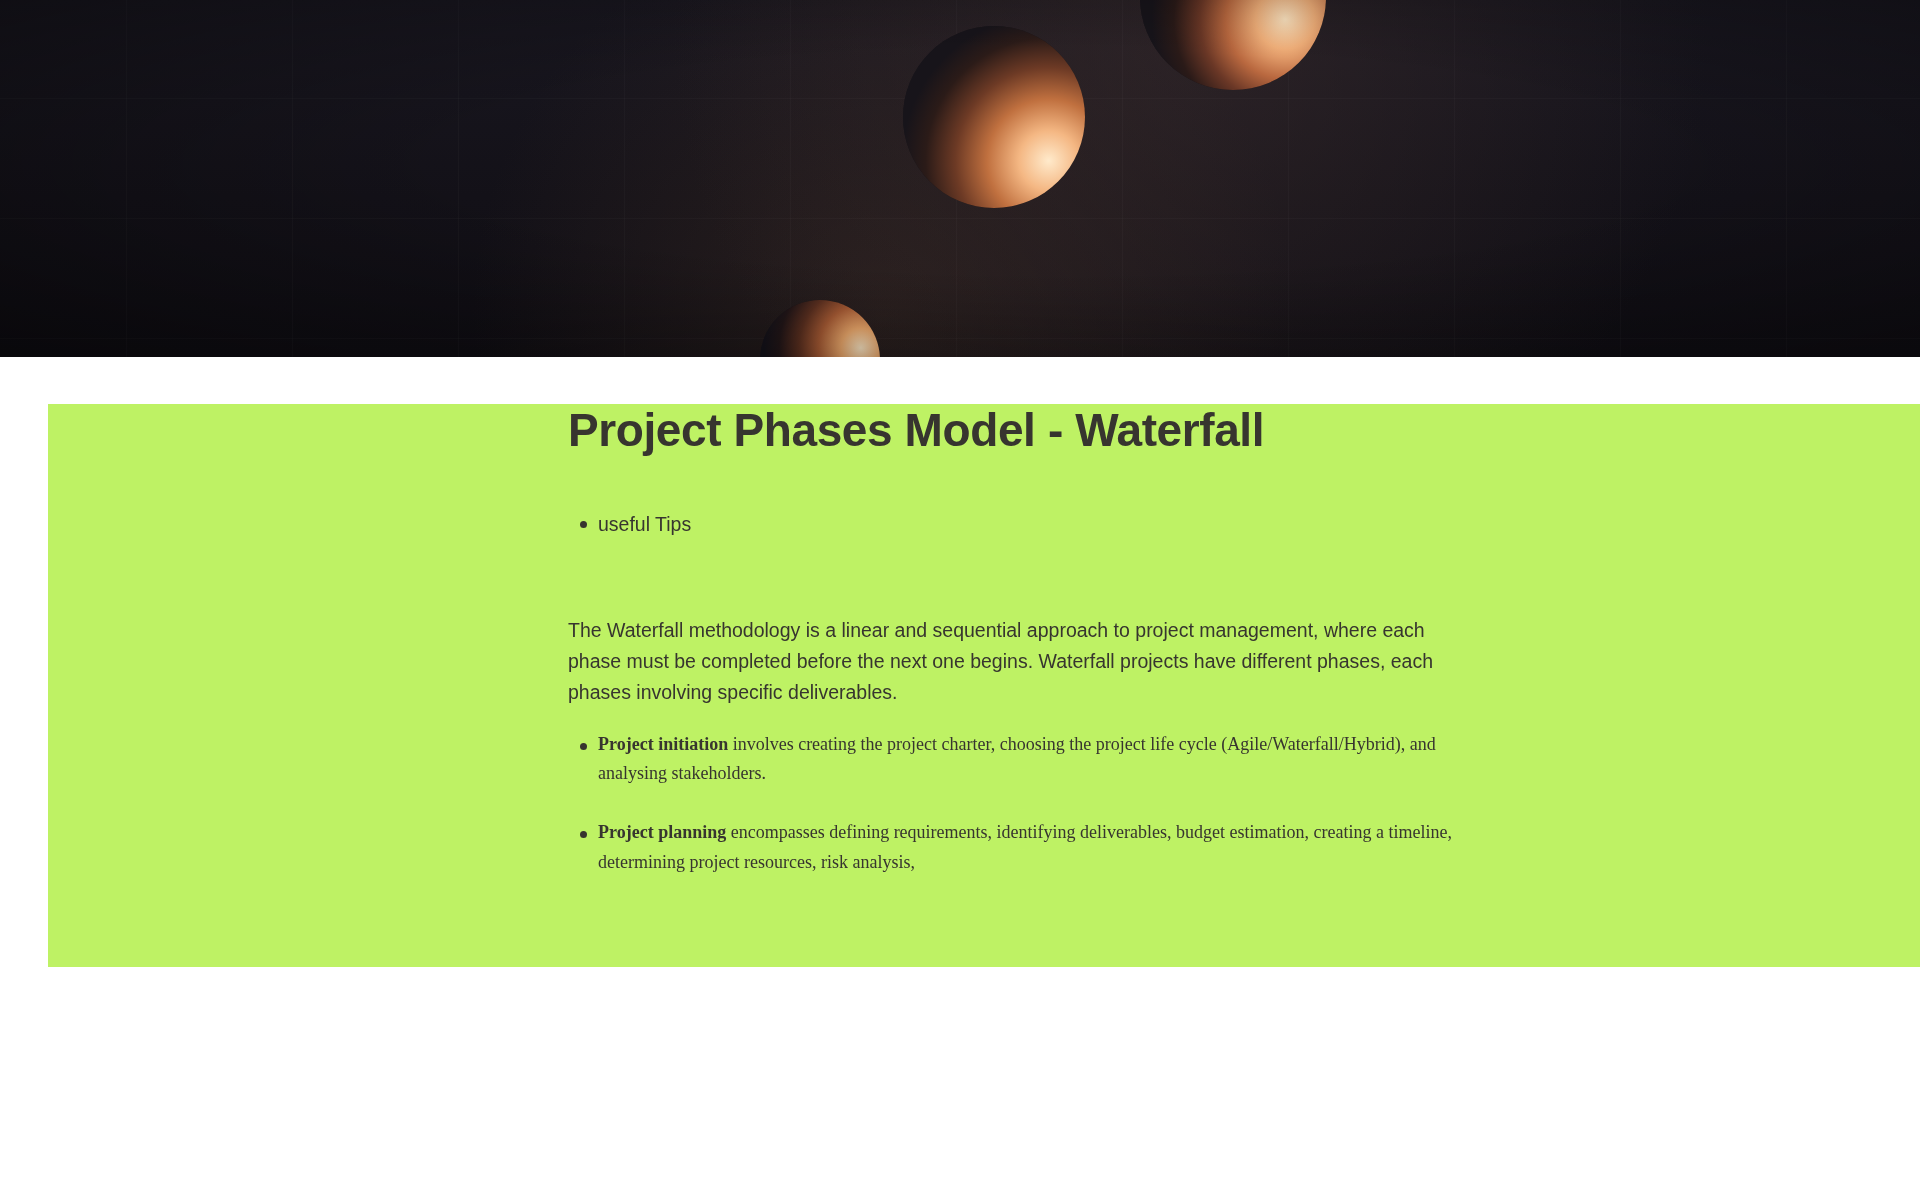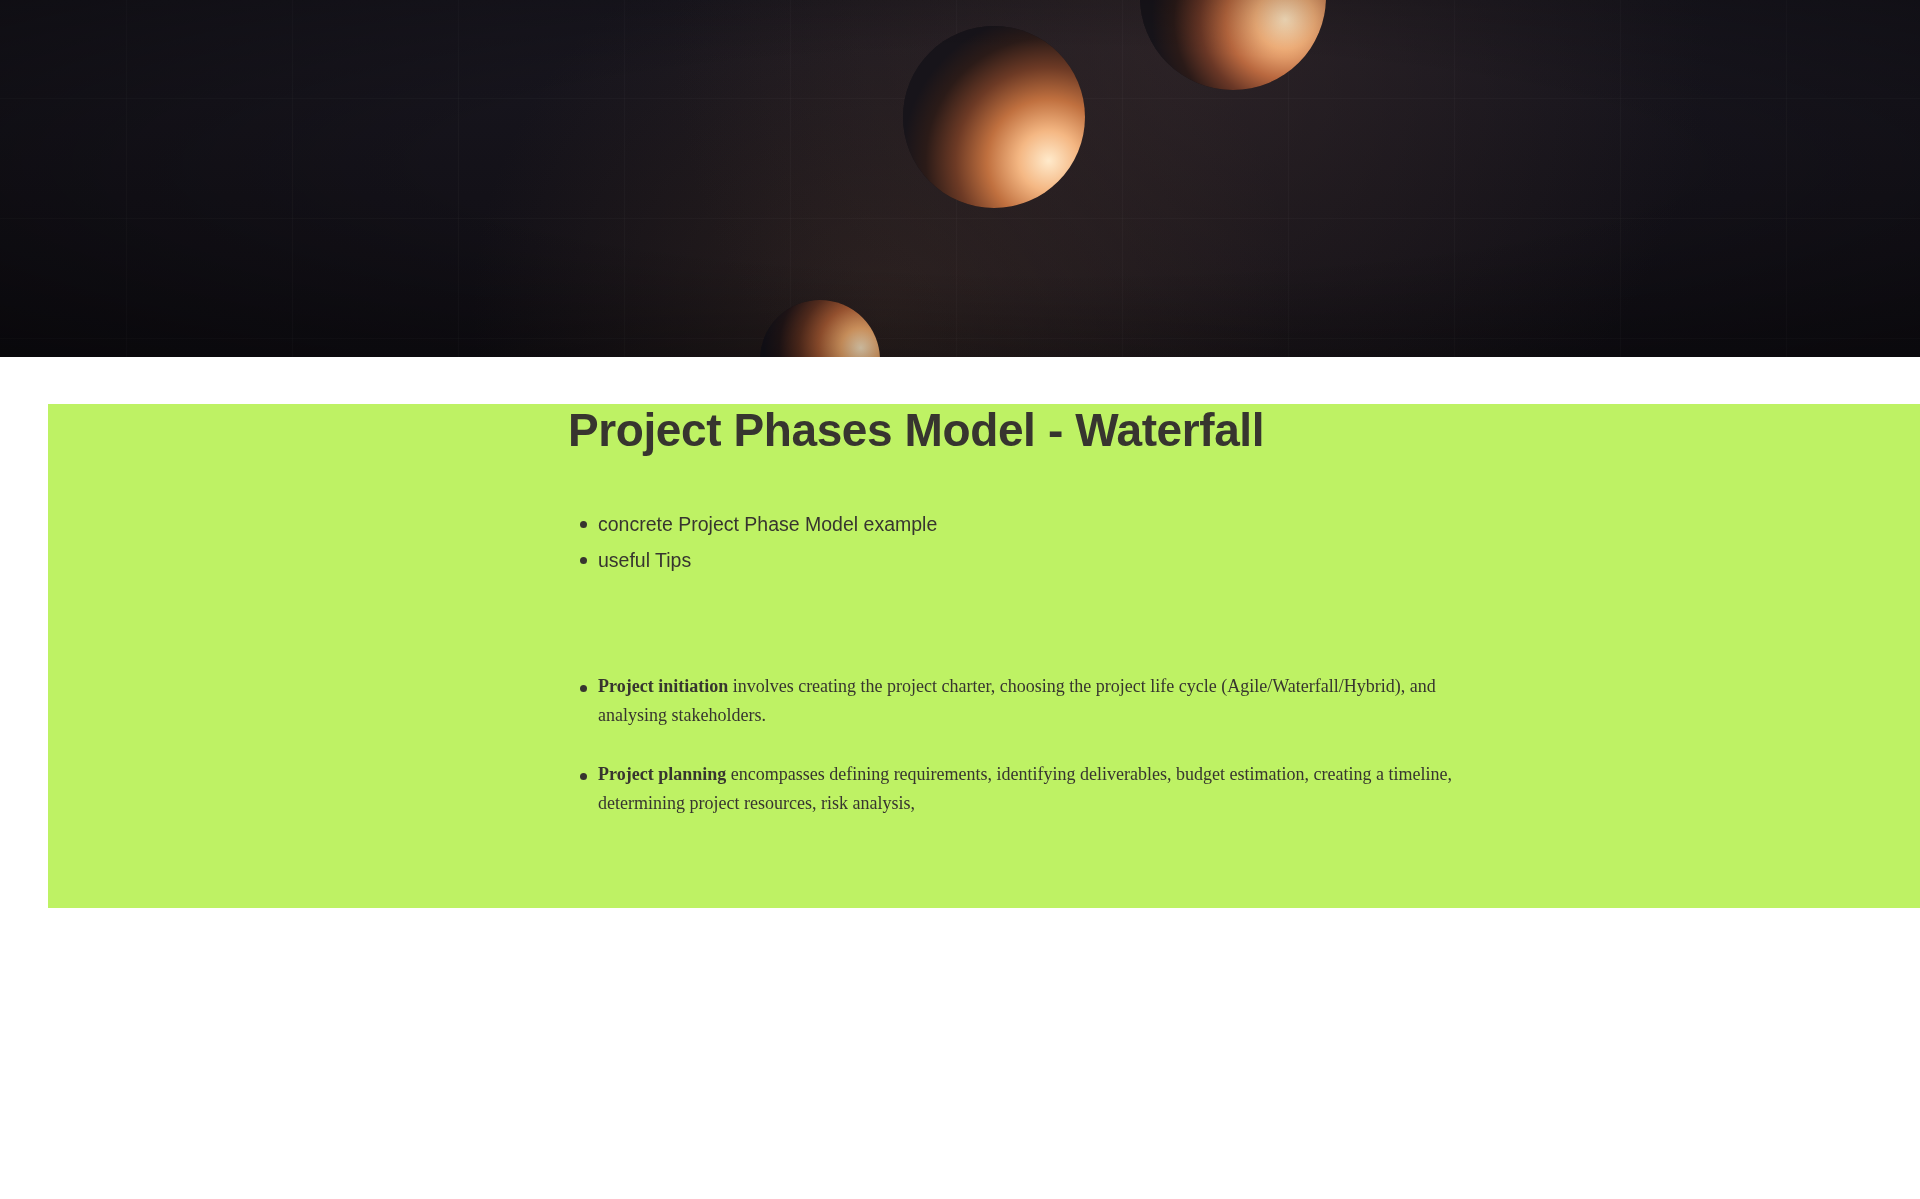--- a/index.html
+++ b/index.html
@@ -186,29 +186,27 @@
 <div class="page">
   <div class="content">
 
     <h1 class="doc-title">Project Phases Model - Waterfall</h1>
 
     <div class="spacer-1"></div>
 
 
     <ul class="bullets">
       <li>
-        <span>concrete Project Phase Model example</span>
-      </li>
-      <li>
         <span>useful Tips</span>
       </li>
     </ul>
 
     <div class="spacer-2"></div>
 
+    <p class="para-block">The Waterfall methodology is a linear and sequential approach to project management, where each phase must be completed before the next one begins. Waterfall projects have different phases, each phases involving specific deliverables.</p>
 
     <ul class="bullets-spaced">
       <li>
         <span class="b">Project initiation</span><span> involves creating the project charter, choosing the project life cycle (Agile/Waterfall/Hybrid), and analysing stakeholders.</span>
       </li>
       <li>
         <span class="b">Project planning</span><span> encompasses defining requirements, identifying deliverables, budget estimation, creating a timeline, determining project resources, risk analysis,</span>
       </li>
     </ul>
 

